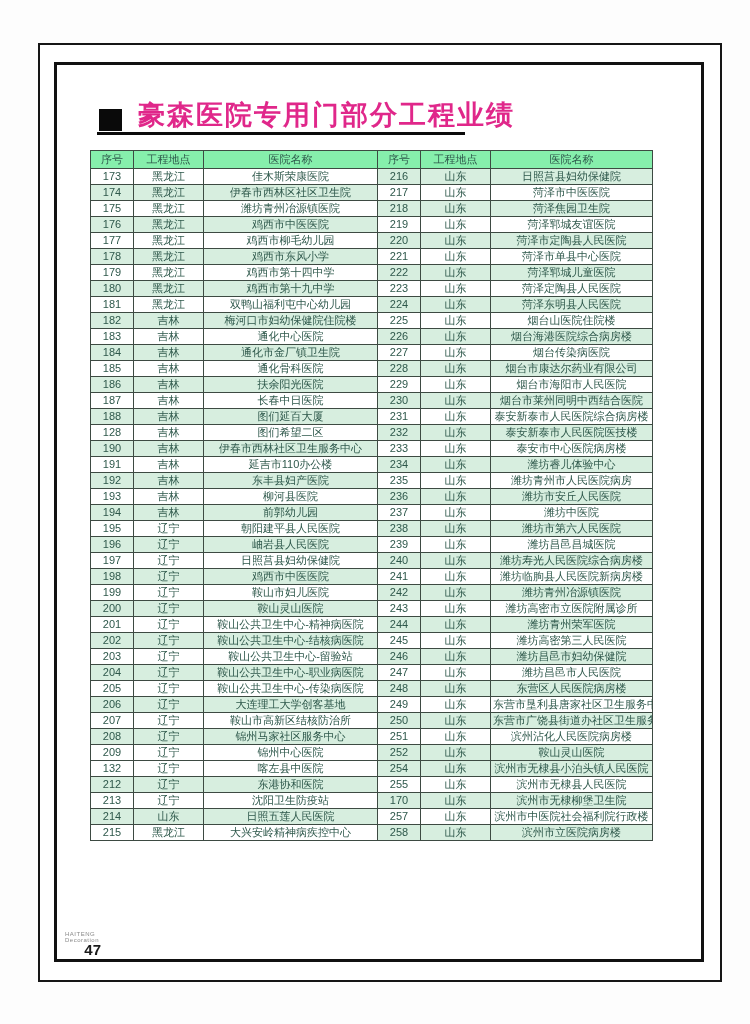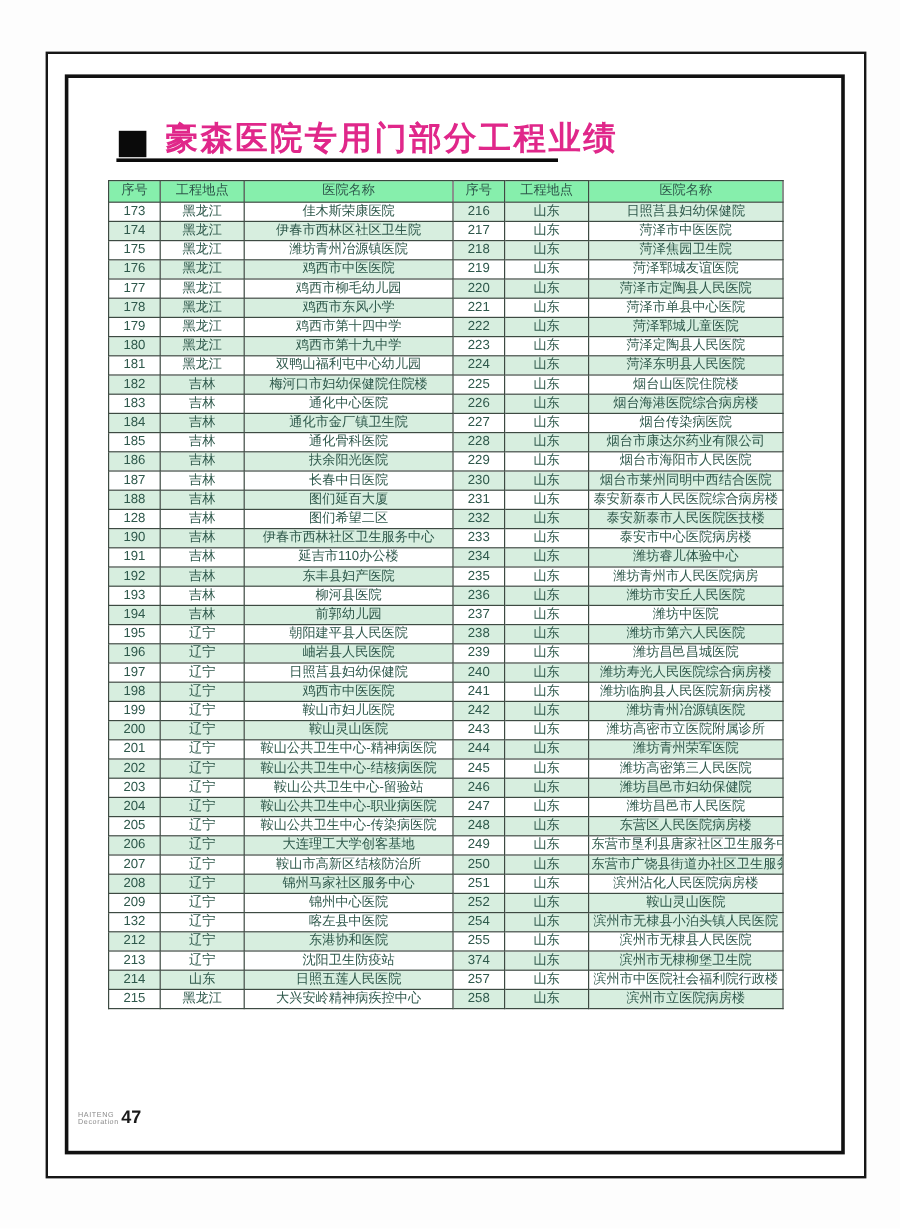--- a/index.html
+++ b/index.html
@@ -16,21 +16,21 @@
   .title-underline{position:absolute;left:40px;top:67px;width:368px;height:3px;background:#0a0a0a;}
 
   table.projects{position:absolute;left:33px;top:85px;width:562px;border-collapse:collapse;
                  table-layout:fixed;font-size:11px;color:#2e584b;}
   table.projects th,table.projects td{border:1px solid #3d4a42;padding:0 2px;text-align:center;
                  height:15px;line-height:15px;overflow:hidden;white-space:nowrap;font-weight:normal;}
   table.projects thead th{height:17px;line-height:17px;background:#86efac;}
   td.green{background:#d7eedf;}
   td.white{background:#ffffff;}
 
-  .footer{position:absolute;left:8px;bottom:20px;display:flex;align-items:flex-end;}
+  .footer{position:absolute;left:8px;bottom:2px;display:flex;align-items:flex-end;flex-direction:column;}
   .brand{display:flex;flex-direction:column;font-size:6px;line-height:6px;color:#8a8a8a;
          margin-right:2px;letter-spacing:0.5px;}
   .page-num{font-size:15px;font-weight:bold;color:#1a1a1a;line-height:14px;}
 </style>
 </head>
 <body>
 
 <div class="canvas">
   <div class="outer-frame">
     <div class="inner-frame">
@@ -370,21 +370,21 @@
               <td class="green">辽宁</td>
               <td class="green">东港协和医院</td>
               <td class="white">255</td>
               <td class="white">山东</td>
               <td class="white">滨州市无棣县人民医院</td>
             </tr>
             <tr>
               <td class="white">213</td>
               <td class="white">辽宁</td>
               <td class="white">沈阳卫生防疫站</td>
-              <td class="green">374</td>
+              <td class="green">170</td>
               <td class="green">山东</td>
               <td class="green">滨州市无棣柳堡卫生院</td>
             </tr>
             <tr>
               <td class="green">214</td>
               <td class="green">山东</td>
               <td class="green">日照五莲人民医院</td>
               <td class="white">257</td>
               <td class="white">山东</td>
               <td class="white">滨州市中医院社会福利院行政楼</td>

